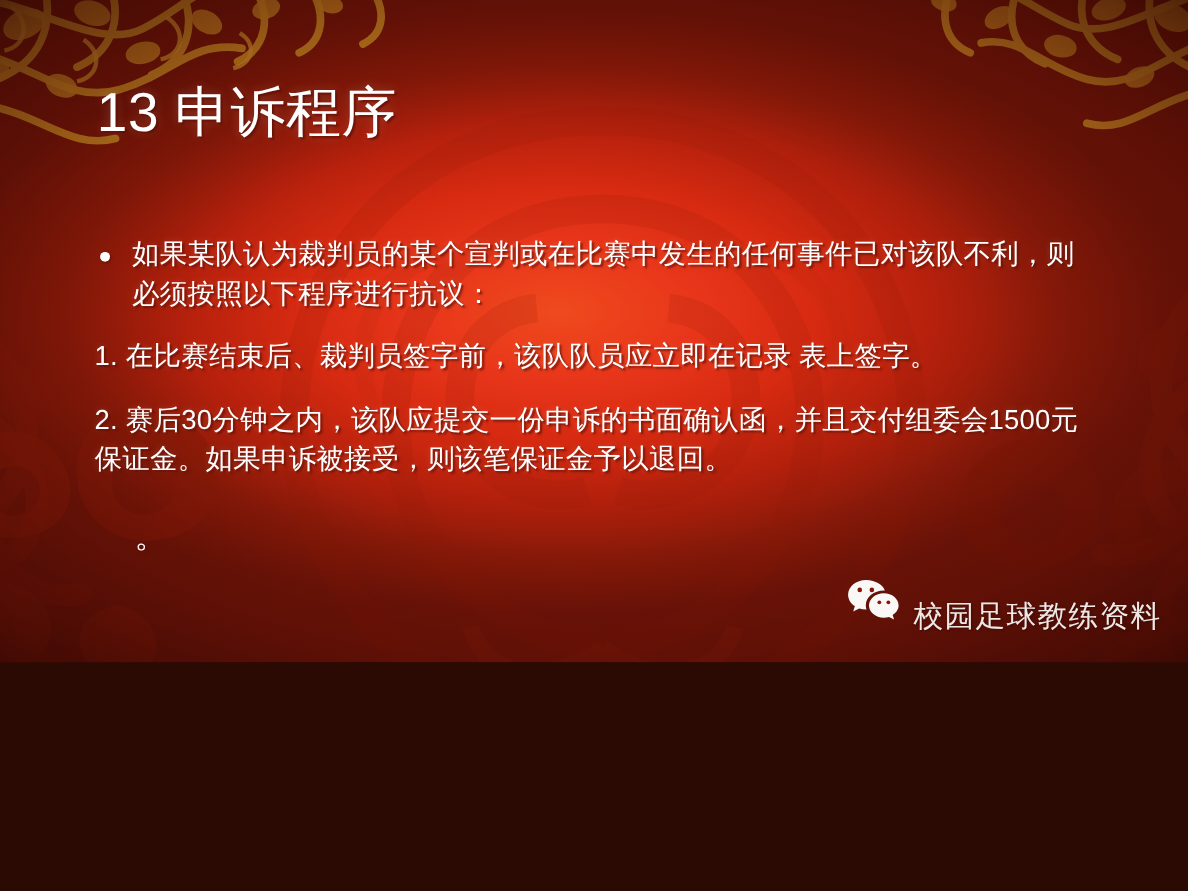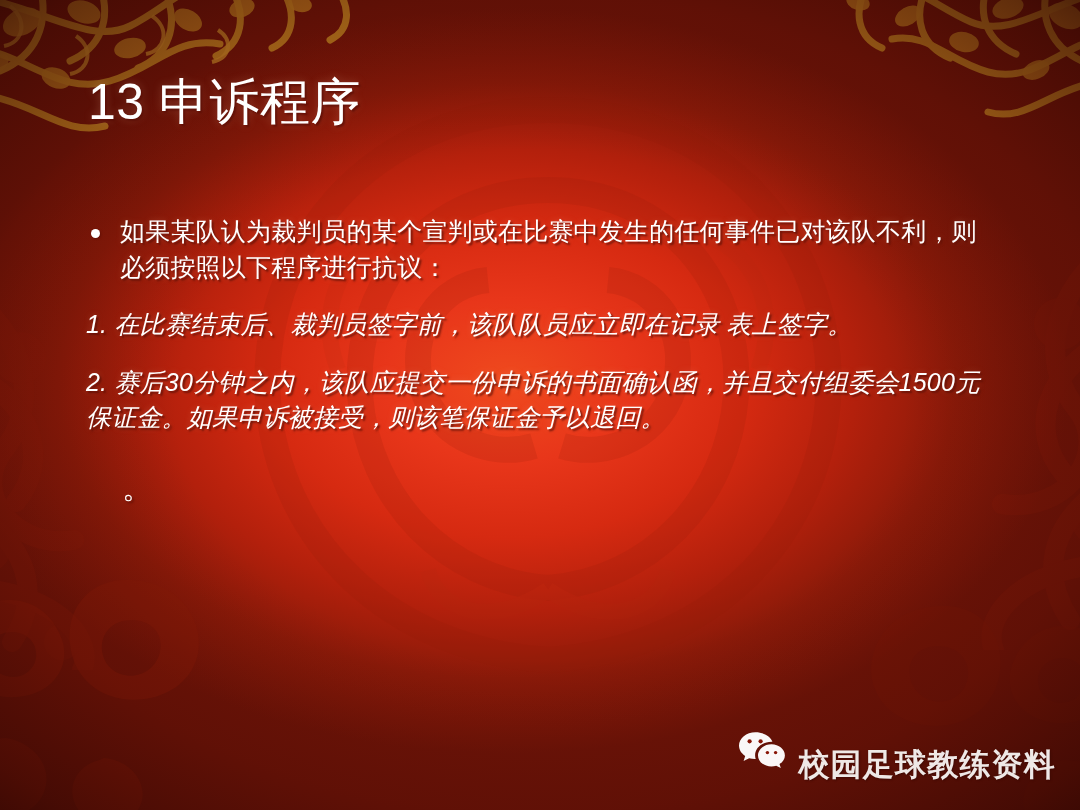--- a/index.html
+++ b/index.html
@@ -9,21 +9,21 @@
     background: #2b0a04;
   }
   body {
     font-family: "Liberation Sans", "DejaVu Sans", sans-serif;
   }
 
   
   #slide {
     position: relative;
     width: 1080px;
-    height: 810px;
+    height: 602px;
     overflow: hidden;
     
     background:
       radial-gradient(ellipse 52% 46% at 47% 47%,
          #ef4a1e 0%,
          #e8361a 22%,
          #d62a11 42%,
          #b3200c 62%,
          #8b1a09 80%,
          #701408 100%),
@@ -110,21 +110,21 @@
     position: absolute;
     left: 7px;
     top: .60em;
     width: 9px;
     height: 9px;
     border-radius: 50%;
     background: #ffffff;
     box-shadow: 1px 1px 2px rgba(95,14,5,.8);
   }
   
-  .para.numbered { padding-left: 2px; font-style: italic; }
+  .para.numbered { padding-left: 2px; }
   .spacer-md { height: 22px; }
   .spacer-lg { height: 30px; }
 
   
   .tail-period {
     font-size: 30.5px;
     line-height: 1.42;
     padding-left: 38px;
     text-shadow: 2px 2px 2px rgba(95,14,5,.85);
   }
@@ -133,22 +133,22 @@
   #watermark {
     position: absolute;
     right: 24px;
     bottom: 24px;
     display: flex;
     align-items: center;
     gap: 12px;
     opacity: .97;
   }
   #watermark .wm-text {
-    font-size: 31px;
-    font-weight: 700;
+    font-size: 27px;
+    font-weight: 400;
     color: #f4f0ee;
     letter-spacing: 1.2px;
     text-shadow: 1px 1px 2px rgba(60,8,3,.85);
     margin-top: 30px;
   }
   #wechat-icon { display: block; }
 </style>
 </head>
 <body>
 

